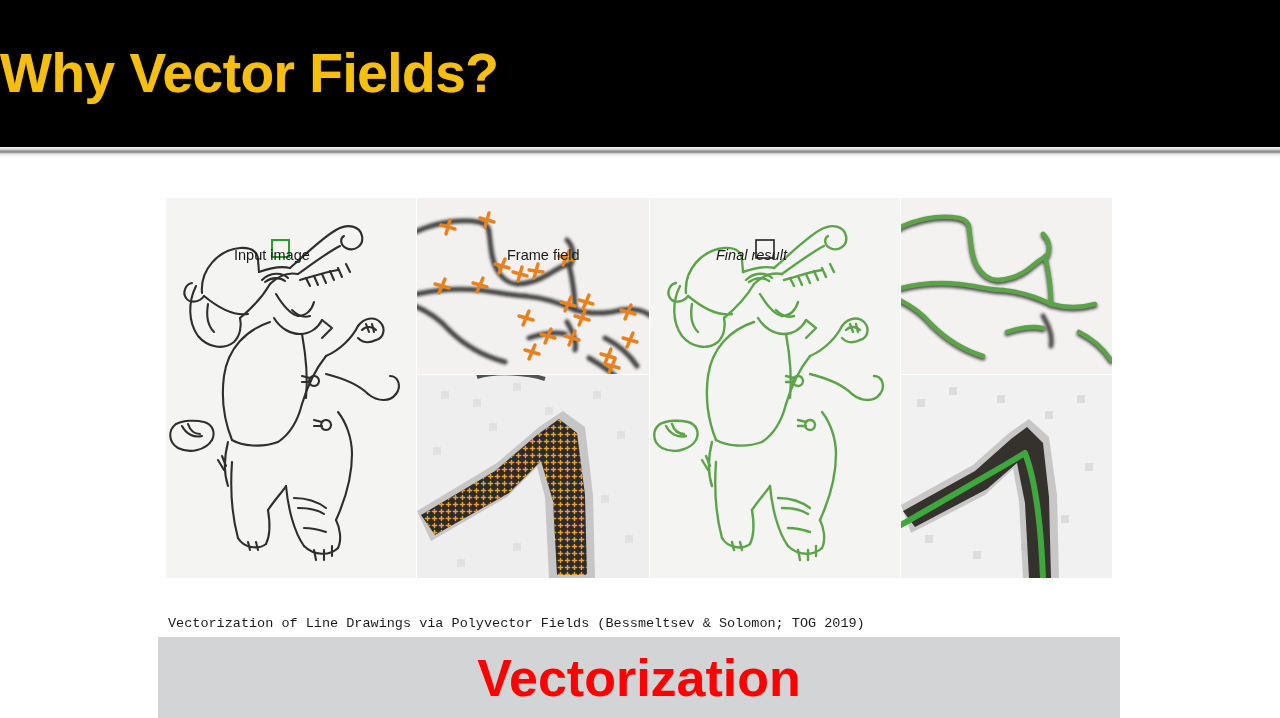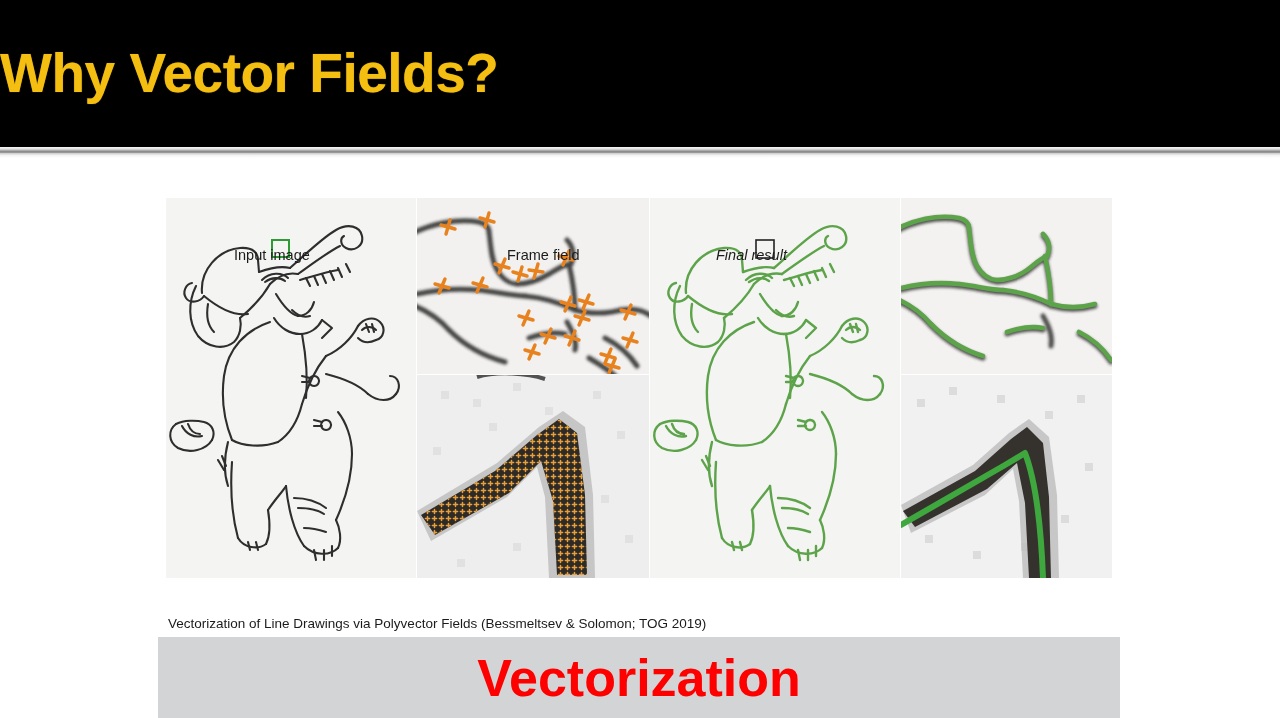--- a/index.html
+++ b/index.html
@@ -91,21 +91,21 @@
 
   .fig-svg { display: block; width: 100%; height: 100%; }
 
   
   .fig-reference {
     position: absolute;
     left: 168px;
     top: 616px;
     font-size: 13.5px;
     color: #1b1b1b;
-    font-family: Liberation Sans, sans-serif;
+    font-family: Liberation Mono, monospace;
     white-space: nowrap;
   }
 
   
   .bottom-banner {
     position: absolute;
     left: 158px;
     top: 637px;
     width: 962px;
     height: 81px;

